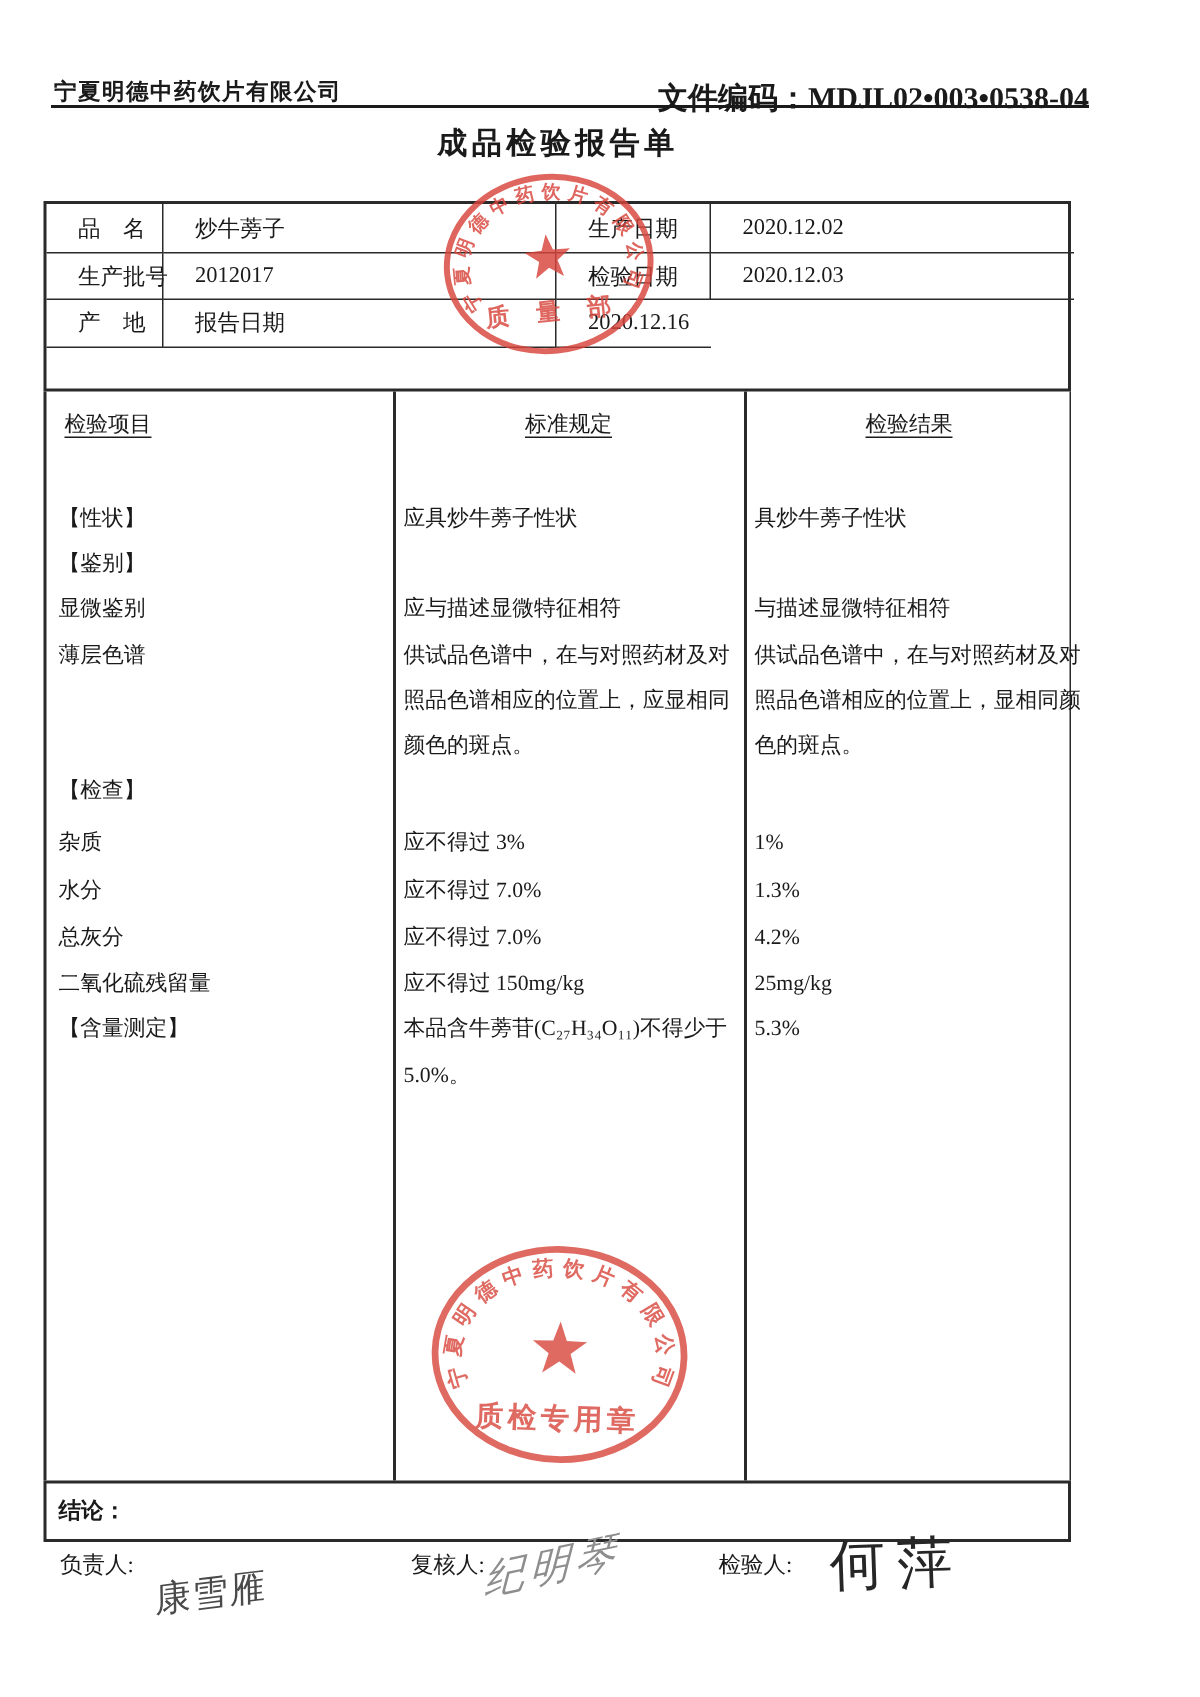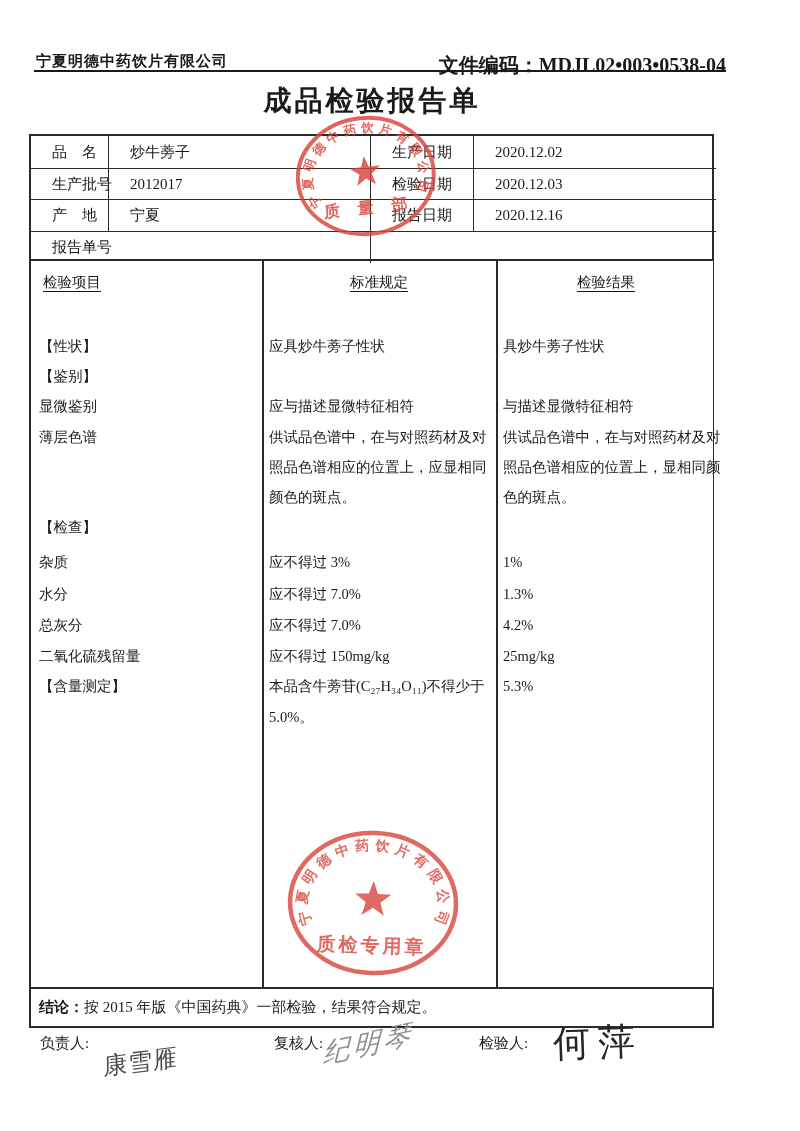--- a/index.html
+++ b/index.html
@@ -5,21 +5,21 @@
   html,body{margin:0;padding:0;background:#ffffff;}
   .page{
     position:relative;width:800px;height:1131px;margin:0 auto;background:#fff;
     font-family:"Liberation Serif","DejaVu Serif",serif;color:#1a1a1a;overflow:hidden;
   }
   
   .hdr-left{position:absolute;left:36px;top:52px;font-size:15px;font-weight:bold;letter-spacing:1px;}
   .hdr-right{position:absolute;right:74px;top:52px;font-size:20px;font-weight:bold;white-space:nowrap;}
   .hdr-rule{position:absolute;left:34px;top:70px;width:692px;height:2px;background:#1a1a1a;}
   .doc-title{position:absolute;left:29px;top:82px;width:686px;text-align:center;
-    font-size:28px;font-weight:bold;letter-spacing:3px;}
+    font-size:20px;font-weight:bold;letter-spacing:3px;}
   
   .info-table{position:absolute;left:29px;top:134px;width:685px;height:127px;
     display:grid;grid-template-columns:78px 262px 103px 242px;grid-template-rows:33px 31px 32px 31px;
     border:2px solid #2a2a2a;box-sizing:border-box;font-size:15px;}
   .info-table .cell{border-right:1.5px solid #2a2a2a;border-bottom:1.5px solid #2a2a2a;
     display:flex;align-items:center;padding:0 21px;box-sizing:border-box;white-space:nowrap;}
   .info-table .cell.last{border-right:none;}
   .info-table .cell.bot{border-bottom:none;}
   .jlabel{width:100%;text-align:justify;text-align-last:justify;}
   .span2a{grid-column:1 / 3;}
@@ -76,25 +76,23 @@
     <div class="cell last">2020.12.02</div>
 
     <div class="cell">生产批号</div>
     <div class="cell">2012017</div>
     <div class="cell">检验日期</div>
     <div class="cell last">2020.12.03</div>
 
     <div class="cell">
         <span class="jlabel">产　地</span>
       </div>
-    <div class="cell">宁夏</div>
     <div class="cell">报告日期</div>
     <div class="cell last">2020.12.16</div>
 
-    <div class="cell bot span2a">报告单号</div>
   </div>
 
   <div class="insp-table">
     <div class="vline v1"></div>
     <div class="vline v2"></div>
 
     <div class="insp-h h-item">检验项目</div>
     <div class="insp-h h-res">检验结果</div>
     <div class="insp-h h-std">标准规定</div>
 
@@ -128,21 +126,20 @@
     <div class="ln c3 t6">色的斑点。</div>
     <div class="ln c3 t8">1%</div>
     <div class="ln c3 t9">1.3%</div>
     <div class="ln c3 t10">4.2%</div>
     <div class="ln c3 t11">25mg/kg</div>
     <div class="ln c3 t12">5.3%</div>
   </div>
 
   <div class="concl-box">
     <span class="concl-label">结论：</span>
-    <span>按 2015 年版《中国药典》一部检验，结果符合规定。</span>
   </div>
 
   <div class="sig-label sl1">负责人:</div>
   <div class="sig-label sl2">复核人:</div>
   <div class="sig-label sl3">检验人:</div>
   <div class="sig sig-lead">康雪雁</div>
   <div class="sig sig-review">纪明琴</div>
   <div class="sig sig-inspect">何萍</div>
 
   <svg class="stamp stamp-top" width="156" height="140" viewBox="0 0 156 140">

